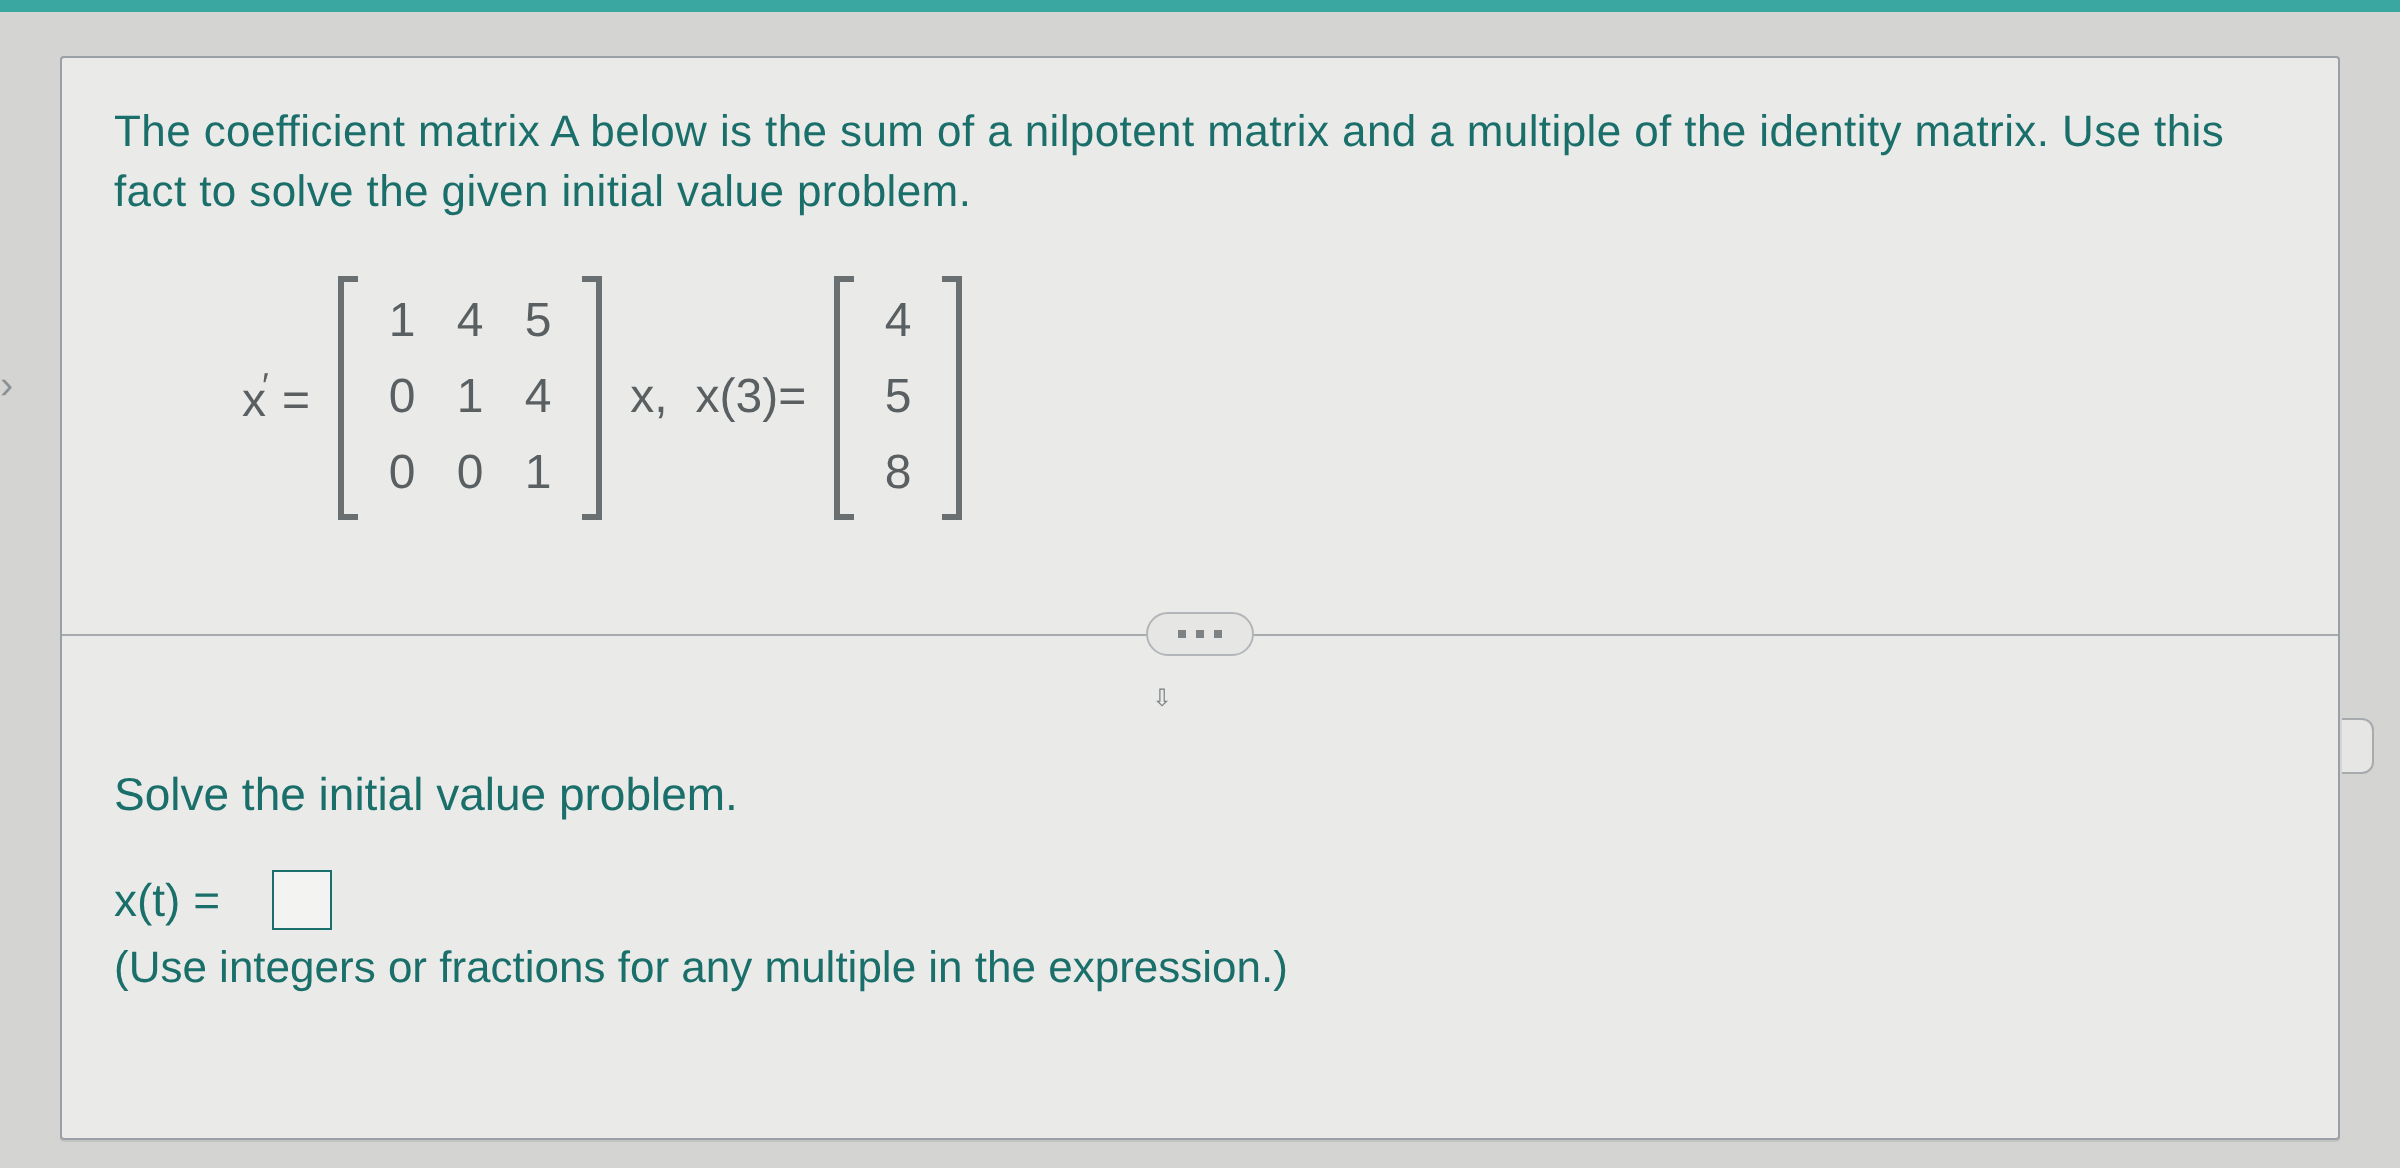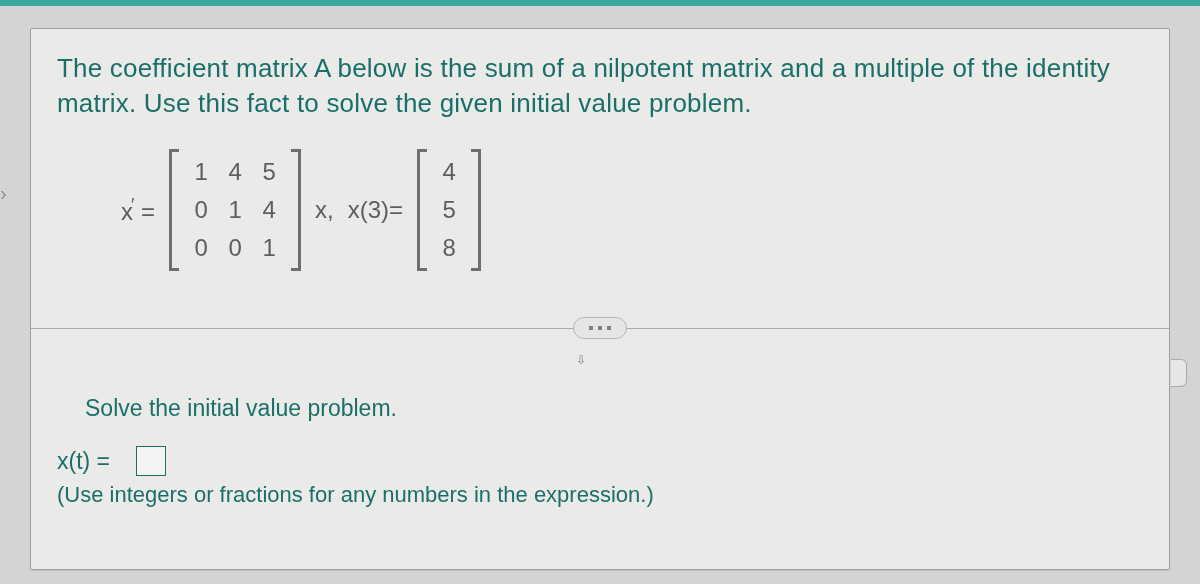--- a/index.html
+++ b/index.html
@@ -24,21 +24,21 @@
       right: 30px;
       bottom: 14px;
       background: #eaeae8;
       border: 1px solid #9aa0a6;
       border-radius: 2px;
       padding: 22px 26px 12px 26px;
       box-shadow: 0 1px 0 rgba(0,0,0,0.08);
     }
     .problem-text {
       color: #1a6f6a;
-      font-size: 26px;
+      font-size: 22px;
       line-height: 1.35;
       letter-spacing: 0.2px;
     }
     .eqn-block {
       margin-top: 28px;
       margin-left: 64px;
       display: flex;
       align-items: center;
       gap: 14px;
       color: #5a5f62;
@@ -111,21 +111,20 @@
       left: 50%;
       top: 36px;
       transform: translateX(-24px);
       color: #7a7f82;
       font-size: 12px;
     }
     .subhead {
       margin-top: 54px;
       color: #1a6f6a;
       font-size: 23px;
-      margin-left: 28px;
     }
     .answer-row {
       margin-top: 24px;
       display: flex;
       align-items: center;
       gap: 26px;
       color: #1a6f6a;
       font-size: 23px;
     }
     .answer-box {
@@ -209,16 +208,16 @@
     <span class="dl-icon">⇩</span>
   </div>
 
   <p class="subhead">Solve the initial value problem.</p>
 
   <div class="answer-row">
     <span>x(t) =</span>
     <span class="answer-box"></span>
   </div>
 
-  <p class="hint">(Use integers or fractions for any numbers in the expression.)</p>
+  <p class="hint">(Use integers or fractions for any multiple in the expression.)</p>
 
   <div class="right-nub"></div>
 </div>
 
 </body></html>

